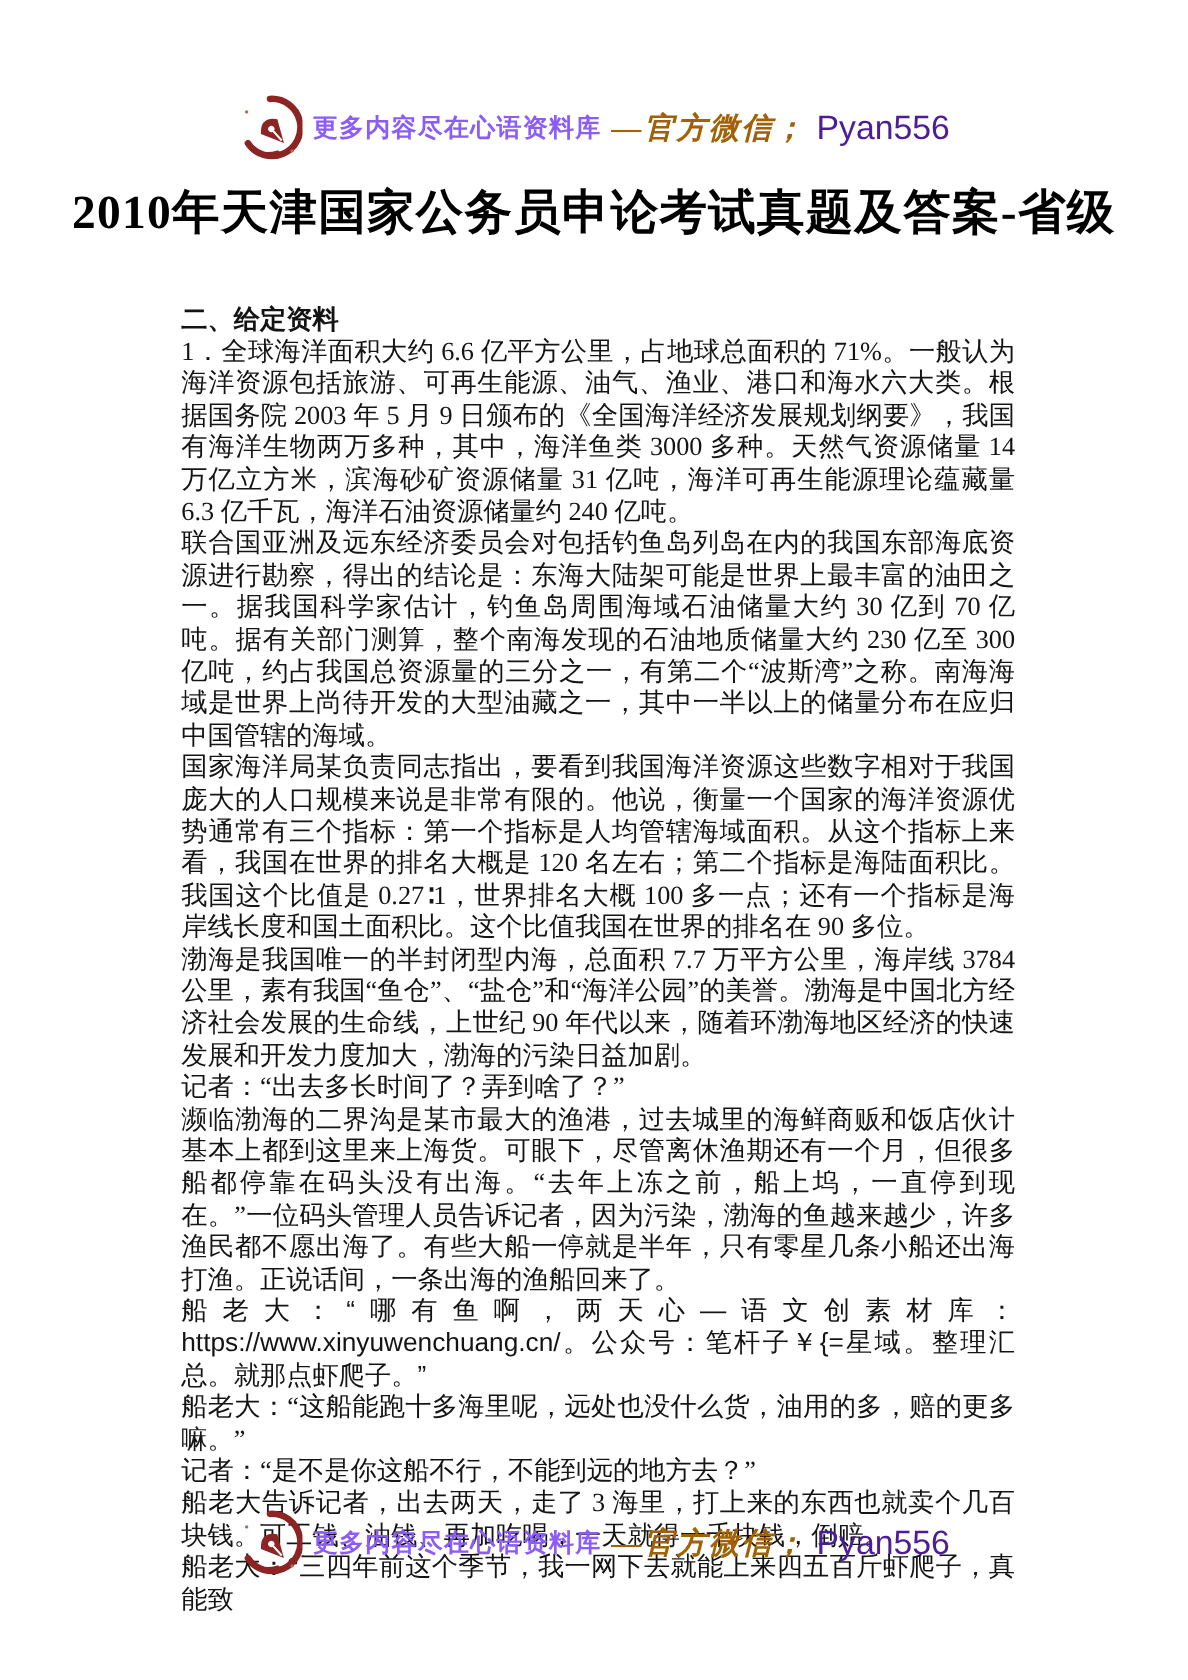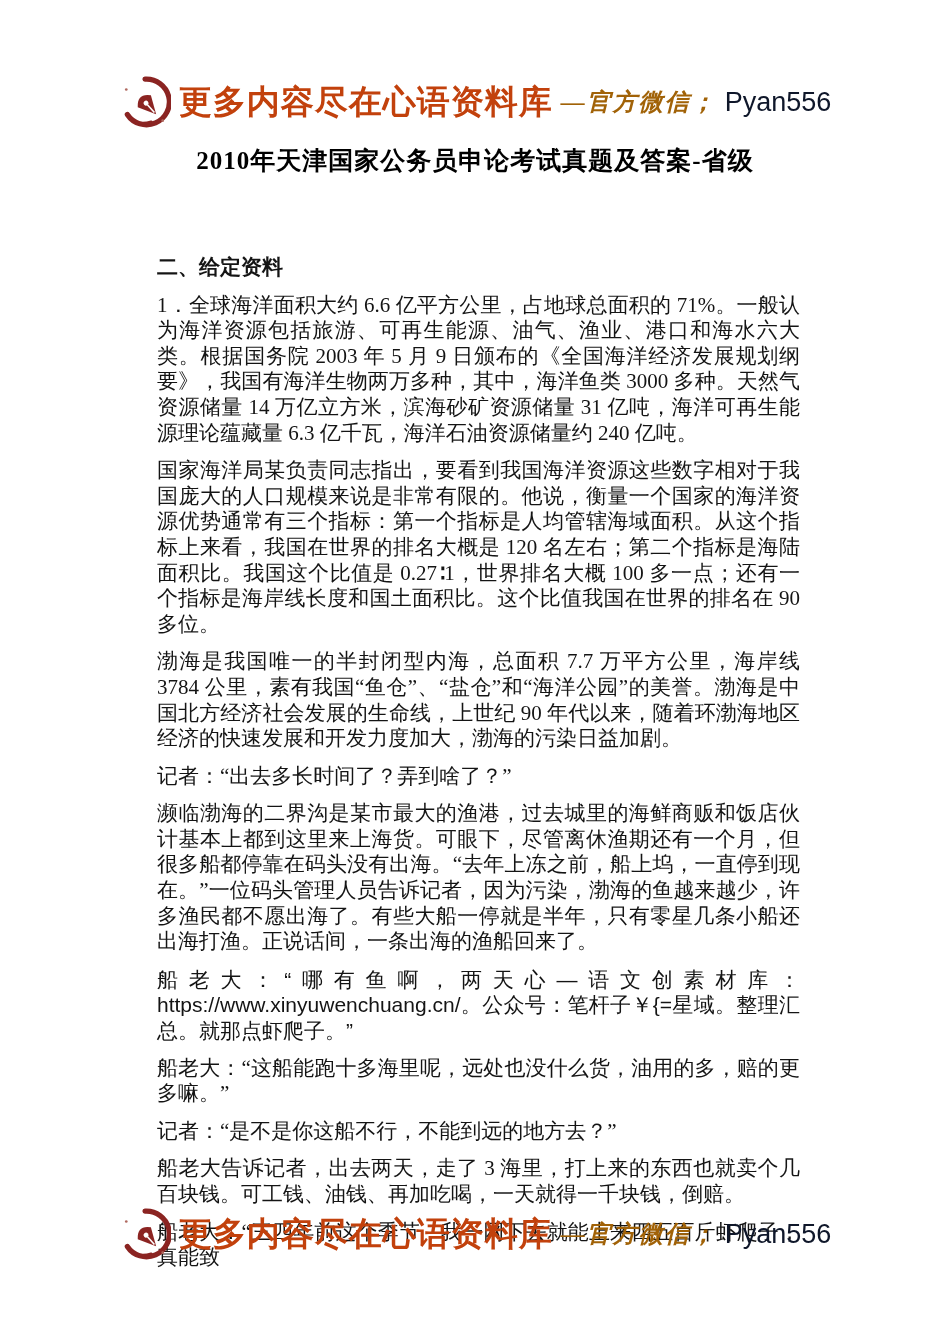--- a/index.html
+++ b/index.html
@@ -22,65 +22,65 @@
     display: flex;
     justify-content: center;
     align-items: center;
     gap: 8px;
     white-space: nowrap;
   }
   .brand.header { top: 76px; }
   .brand.footer { top: 1208px; }
   .brand-logo { width: 52px; height: 52px; flex: 0 0 auto; }
   .brand-main {
-    font-size: 33px;
+    font-size: 20px;
     font-weight: bold;
-    color: #c2410c;
+    color: #8b5cf6;
     letter-spacing: 1px;
     font-family: Liberation Sans, sans-serif;
   }
   .brand-wechat-label {
     font-size: 24px;
     color: #a16207;
     font-style: italic;
     font-weight: bold;
     letter-spacing: 2px;
     font-family: "Liberation Serif", "DejaVu Serif", serif;
   }
   .brand-wechat-id {
     font-size: 27px;
-    color: #0f172a;
+    color: #4c1d95;
     font-family: "Liberation Sans", "DejaVu Sans", sans-serif;
   }
 
   
   .doc-title {
     position: absolute;
     top: 144px;
     left: 0;
     width: 100%;
     text-align: center;
-    font-size: 25px;
+    font-size: 38px;
     font-weight: bold;
     letter-spacing: 1px;
     color: #000000;
   }
 
   
   .content {
     position: absolute;
     top: 243px;
     left: 145px;
     width: 667px;
     font-size: 21px;
     line-height: 25.6px;
     text-align: justify;
     text-justify: inter-ideograph;
   }
-  .content p { margin: 12px; padding: 0; }
+  .content p { margin: 0; padding: 0; }
   .section-heading { font-weight: bold; margin: 0; }
   .content p.bold-sans {
     font-family: "Liberation Sans", "DejaVu Sans", sans-serif;
     font-weight: normal;
   }
 </style>
 </head>
 <body>
 
 <div class="page">
@@ -101,20 +101,21 @@
     <span class="brand-wechat-label">—官方微信；</span>
     <span class="brand-wechat-id">Pyan556</span>
   </div>
 
   <div class="doc-title">2010年天津国家公务员申论考试真题及答案-省级</div>
 
   <div class="content">
     <p class="section-heading">二、给定资料</p>
 
   <p class="normal">1．全球海洋面积大约 6.6 亿平方公里，占地球总面积的 71%。一般认为海洋资源包括旅游、可再生能源、油气、渔业、港口和海水六大类。根据国务院 2003 年 5 月 9 日颁布的《全国海洋经济发展规划纲要》，我国有海洋生物两万多种，其中，海洋鱼类 3000 多种。天然气资源储量 14 万亿立方米，滨海砂矿资源储量 31 亿吨，海洋可再生能源理论蕴藏量 6.3 亿千瓦，海洋石油资源储量约 240 亿吨。</p>
+      <p class="normal">联合国亚洲及远东经济委员会对包括钓鱼岛列岛在内的我国东部海底资源进行勘察，得出的结论是：东海大陆架可能是世界上最丰富的油田之一。据我国科学家估计，钓鱼岛周围海域石油储量大约 30 亿到 70 亿吨。据有关部门测算，整个南海发现的石油地质储量大约 230 亿至 300 亿吨，约占我国总资源量的三分之一，有第二个“波斯湾”之称。南海海域是世界上尚待开发的大型油藏之一，其中一半以上的储量分布在应归中国管辖的海域。</p>
       <p class="normal">国家海洋局某负责同志指出，要看到我国海洋资源这些数字相对于我国庞大的人口规模来说是非常有限的。他说，衡量一个国家的海洋资源优势通常有三个指标：第一个指标是人均管辖海域面积。从这个指标上来看，我国在世界的排名大概是 120 名左右；第二个指标是海陆面积比。我国这个比值是 0.27∶1，世界排名大概 100 多一点；还有一个指标是海岸线长度和国土面积比。这个比值我国在世界的排名在 90 多位。</p>
       <p class="normal">渤海是我国唯一的半封闭型内海，总面积 7.7 万平方公里，海岸线 3784 公里，素有我国“鱼仓”、“盐仓”和“海洋公园”的美誉。渤海是中国北方经济社会发展的生命线，上世纪 90 年代以来，随着环渤海地区经济的快速发展和开发力度加大，渤海的污染日益加剧。</p>
       <p class="normal">记者：“出去多长时间了？弄到啥了？”</p>
       <p class="normal">濒临渤海的二界沟是某市最大的渔港，过去城里的海鲜商贩和饭店伙计基本上都到这里来上海货。可眼下，尽管离休渔期还有一个月，但很多船都停靠在码头没有出海。“去年上冻之前，船上坞，一直停到现在。”一位码头管理人员告诉记者，因为污染，渤海的鱼越来越少，许多渔民都不愿出海了。有些大船一停就是半年，只有零星几条小船还出海打渔。正说话间，一条出海的渔船回来了。</p>
       <p class="bold-sans">船老大：“哪有鱼啊，两天心—语文创素材库：https://www.xinyuwenchuang.cn/。公众号：笔杆子￥{=星域。整理汇总。就那点虾爬子。”</p>
       <p class="normal">船老大：“这船能跑十多海里呢，远处也没什么货，油用的多，赔的更多嘛。”</p>
       <p class="normal">记者：“是不是你这船不行，不能到远的地方去？”</p>
       <p class="normal">船老大告诉记者，出去两天，走了 3 海里，打上来的东西也就卖个几百块钱。可工钱、油钱、再加吃喝，一天就得一千块钱，倒赔。</p>
       <p class="normal">船老大：“三四年前这个季节，我一网下去就能上来四五百斤虾爬子，真能致</p>
     </div>

